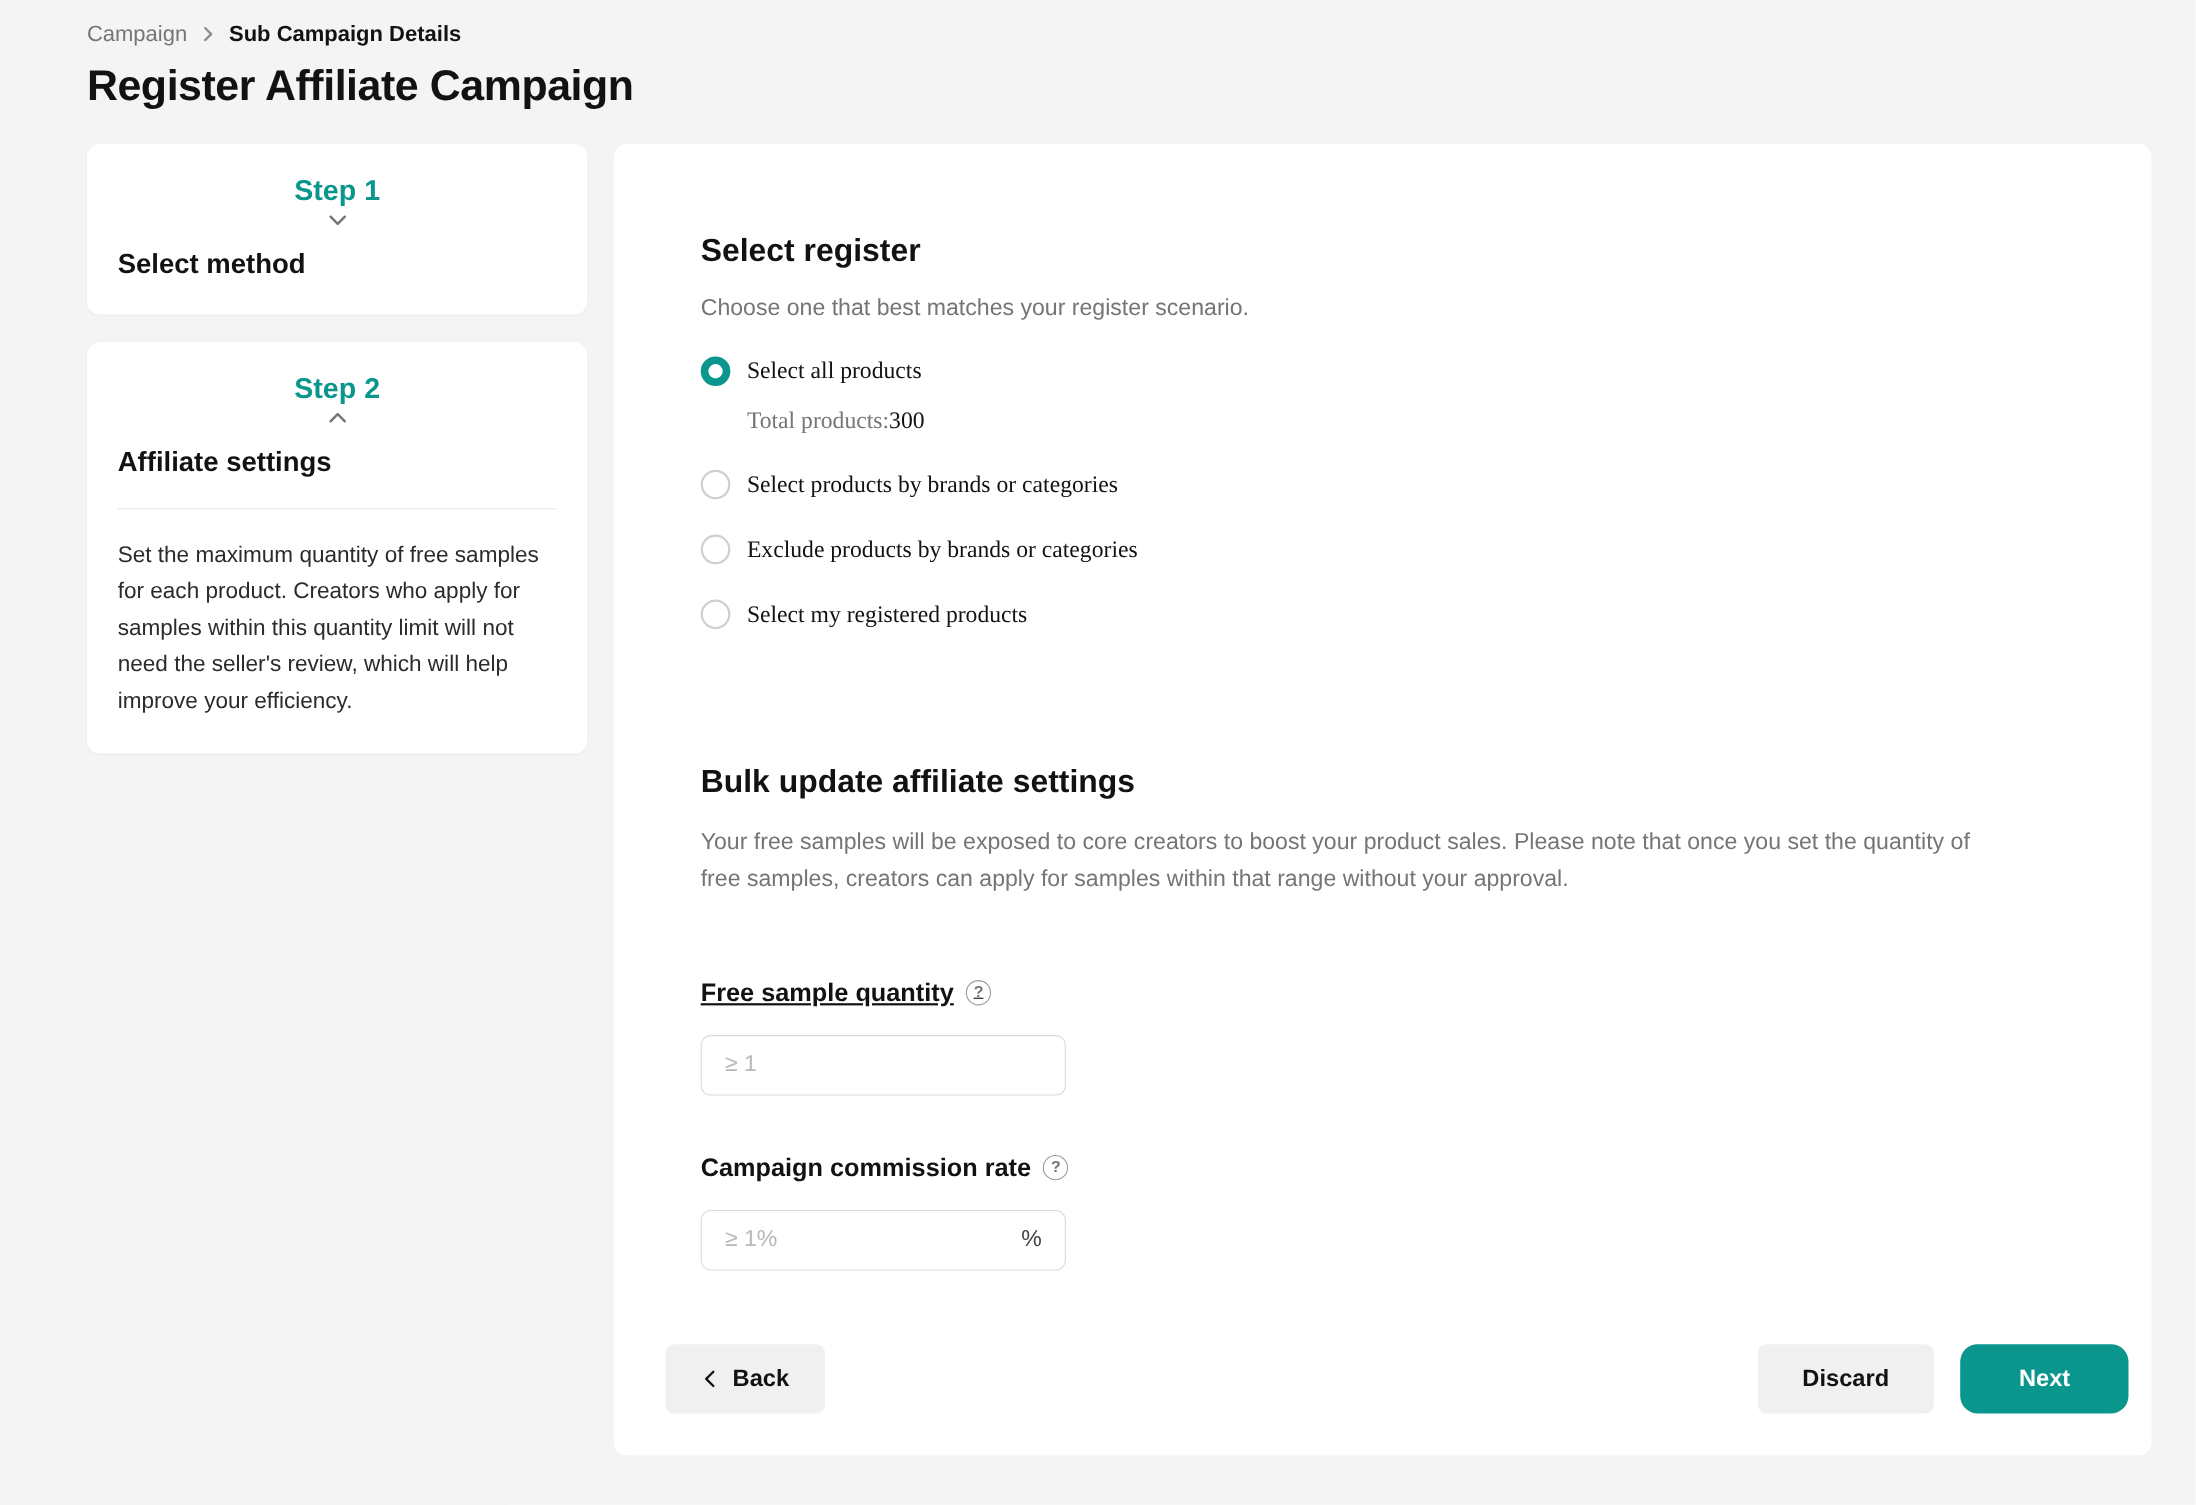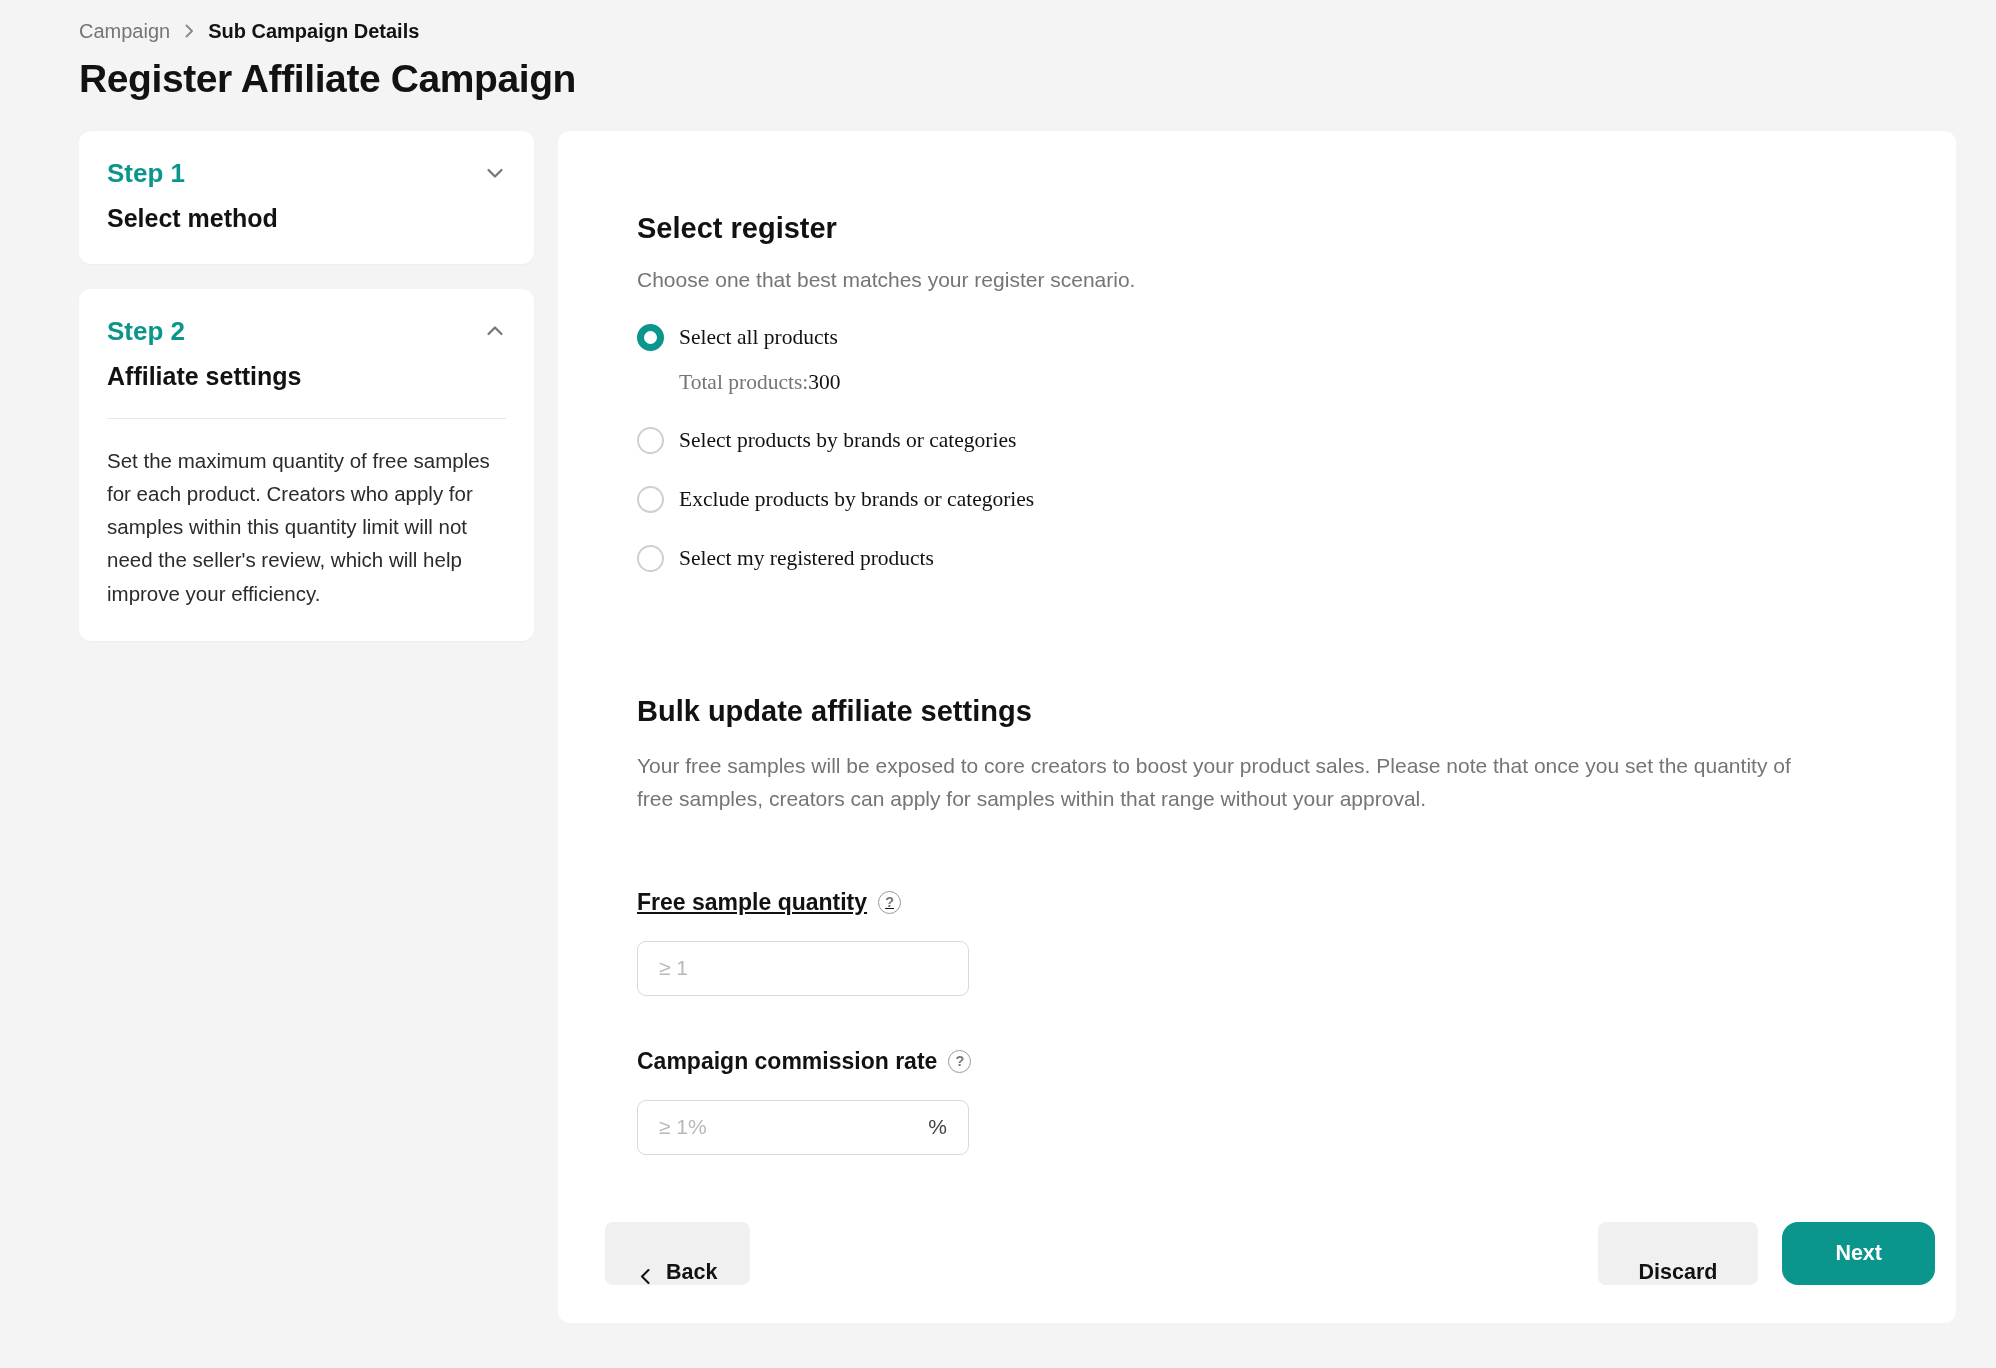--- a/index.html
+++ b/index.html
@@ -24,21 +24,21 @@
   .breadcrumb{display:flex;align-items:center;gap:12px;font-size:20px;height:30px;}
   .crumb-muted{color:var(--muted);font-weight:500;cursor:pointer;}
   .crumb-sep{display:flex;align-items:center;color:#8c8c8c;}
   .crumb-current{color:var(--text);font-weight:700;}
   .page-title{font-size:39px;font-weight:700;letter-spacing:-0.4px;margin-top:11px;line-height:1.15;}
   
   .layout{display:flex;align-items:flex-start;gap:24px;margin:29px 40px 0 79px;}
   
   .sidebar{width:455px;flex-shrink:0;display:flex;flex-direction:column;gap:25px;}
   .step-card{background:#fff;border-radius:12px;padding:27px 28px 31px;box-shadow:0 1px 2px rgba(0,0,0,0.03);}
-  .step-head{display:flex;justify-content:space-between;align-items:center;}
+  .step-head{display:flex;justify-content:space-between;align-items:center;flex-direction:column;}
   .step-label{color:var(--accent);font-size:26px;font-weight:700;}
   .chev{color:#757575;cursor:pointer;display:flex;align-items:center;}
   .step-title{font-size:25px;font-weight:700;margin-top:15px;}
   .step-divider{height:1px;background:#e8e8e8;margin-top:27px;}
   .step-desc{font-size:20.5px;line-height:1.62;color:#2b2b2b;margin-top:25px;}
   
   .panel{flex:1;background:#fff;border-radius:12px;min-height:1192px;position:relative;padding:80px 80px 0 79px;}
   .section-title{font-size:29px;font-weight:700;line-height:1.2;}
   .section-sub{font-size:21px;color:var(--muted);margin-top:22px;}
   .radio-group{margin-top:12px;font-family:Liberation Serif, serif;}
@@ -58,21 +58,21 @@
         font-size:14.5px;font-weight:700;display:flex;align-items:center;justify-content:center;cursor:pointer;flex-shrink:0;}
   .input-box{margin-top:25px;width:332px;height:55px;border:1.5px solid var(--border);border-radius:9px;
              display:flex;align-items:center;padding:0 21px;background:#fff;}
   .input-box input{border:none;outline:none;flex:1;min-width:0;font-size:21px;font-family:inherit;color:var(--text);background:transparent;padding:0;}
   .input-box input::placeholder{color:#b8b8b8;}
   .suffix{font-size:21px;color:#424242;}
   
   .panel-footer{position:absolute;left:47px;right:21px;bottom:38px;display:flex;justify-content:space-between;align-items:center;}
   .btn{height:63px;border:none;border-radius:8px;font-family:inherit;font-size:21.5px;font-weight:700;
        display:flex;align-items:center;justify-content:center;cursor:pointer;}
-  .btn-gray{background:var(--btn-gray);color:var(--text);align-items:flex-end;}
+  .btn-gray{background:var(--btn-gray);color:var(--text);}
   .btn-back{padding:0 33px;gap:13px;}
   .btn-discard{padding:0 41px;}
   .btn-next{background:var(--accent);color:#fff;padding:0 53px;border-radius:16px;}
   .footer-right{display:flex;gap:24px;}
 </style>
 </head>
 <body>
 
 <div class="header">
   <div class="breadcrumb">

